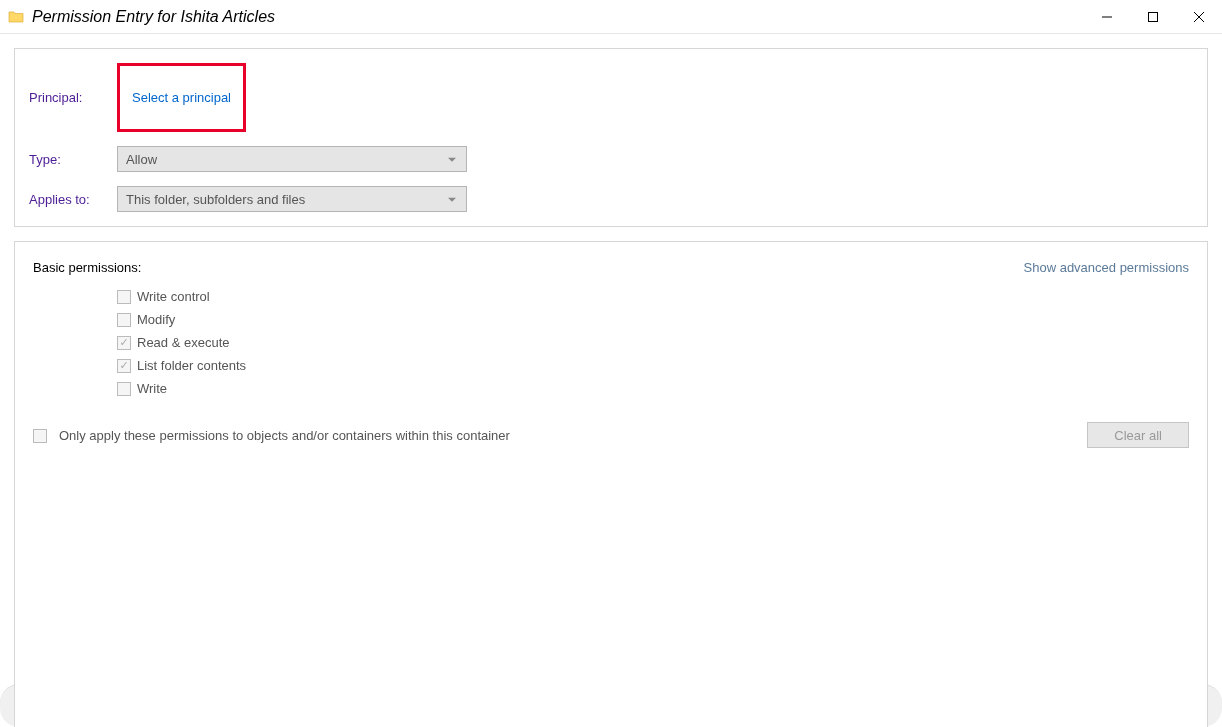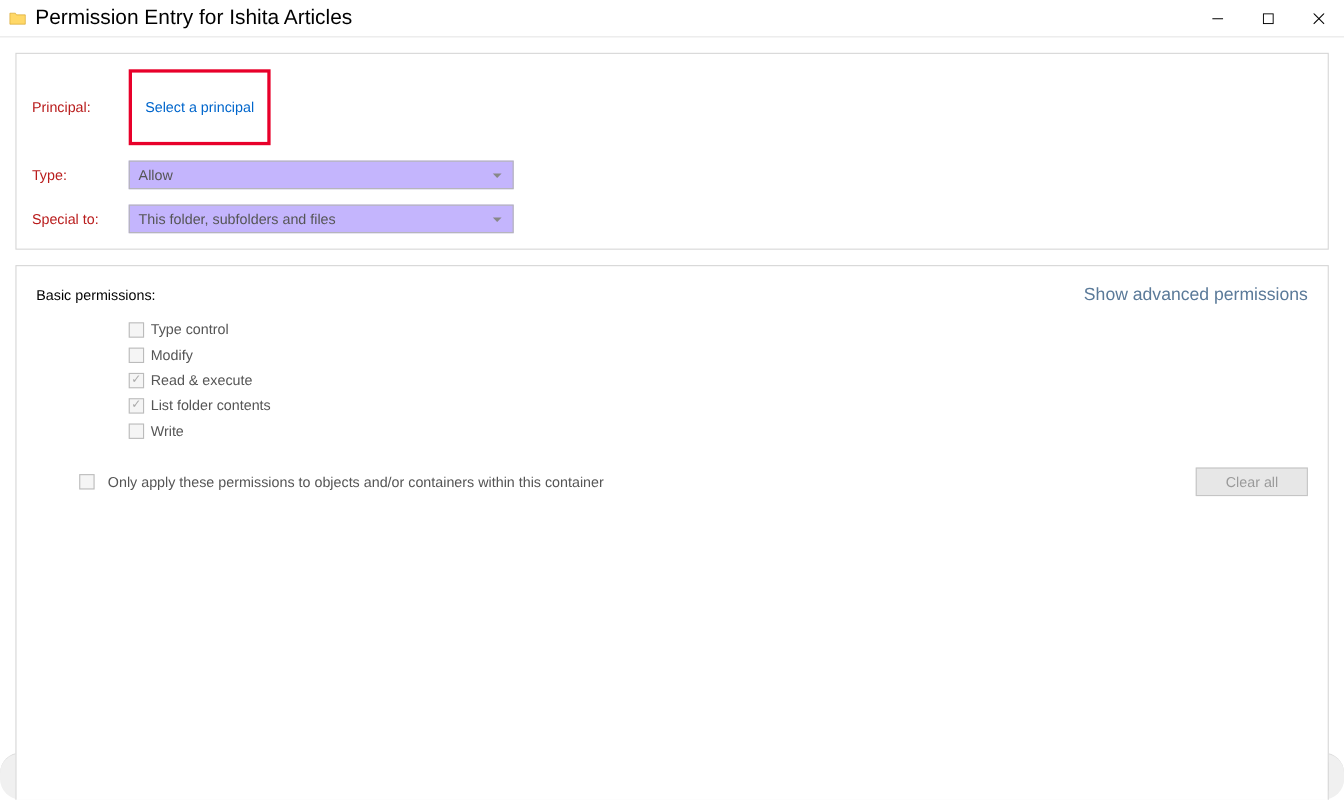--- a/index.html
+++ b/index.html
@@ -12,21 +12,21 @@
       padding-left: 8px;
       border-bottom: 1px solid #e5e5e5;
       background: #fff;
     }
     .title-bar-icon {
       width: 16px; height: 16px;
       margin-right: 8px;
       display: flex; align-items: center; justify-content: center;
     }
     .title-bar-icon svg { width: 16px; height: 16px; }
-    .title-text { font-size: 19px; color: #000; }
+    .title-text { font-size: 16px; color: #000; font-style: italic; }
     .window-controls { margin-left: auto; display: flex; height: 100%; }
     .win-ctrl {
       width: 46px; height: 100%;
       display: flex; align-items: center; justify-content: center;
       color: #000;
     }
     .win-ctrl svg { width: 10px; height: 10px; stroke: #000; stroke-width: 1; fill: none; }
 
     .content-area {
       padding: 14px;
@@ -35,37 +35,37 @@
 
     .group-box {
       border: 1px solid #d6d6d6;
       padding: 14px 14px;
       margin-bottom: 14px;
       background: #fff;
     }
 
     .form-row { display: flex; align-items: center; margin-bottom: 14px; }
     .form-row:last-child { margin-bottom: 0; }
-    .form-label { width: 88px; font-size: 13px; color: #b91c1c; }
+    .form-label { width: 88px; font-size: 13px; color: #4c1d95; }
 
     .principal-link {
       color: #0066cc;
       cursor: pointer;
       padding: 6px 10px;
       display: inline-block;
     }
     .highlight-box {
       border: 3px solid #e8002a;
       padding: 18px 2px;
     }
 
     .dropdown {
       width: 350px;
       height: 26px;
-      background: #c4b5fd;
+      background: #e5e5e5;
       border: 1px solid #b5b5b5;
       display: flex;
       align-items: center;
       padding: 0 8px;
       color: #555;
       position: relative;
     }
     .dropdown::after {
       content: '';
       position: absolute;
@@ -80,21 +80,21 @@
 
     .permissions-box {
       border: 1px solid #d6d6d6;
       padding: 18px 18px;
       background: #fff;
       height: 500px;
       position: relative;
     }
     .perm-header { display: flex; justify-content: space-between; align-items: baseline; margin-bottom: 14px; }
     .perm-title { font-size: 13px; color: #000; }
-    .adv-link { color: #5b7a99; font-size: 16px; cursor: pointer; }
+    .adv-link { color: #5b7a99; font-size: 13px; cursor: pointer; }
 
     .perm-list { margin-left: 84px; }
     .perm-item { display: flex; align-items: center; margin-bottom: 8px; }
     .checkbox {
       width: 14px; height: 14px;
       border: 1px solid #888;
       margin-right: 6px;
       display: flex; align-items: center; justify-content: center;
       background: #fff;
     }
@@ -106,21 +106,21 @@
       line-height: 1;
     }
     .perm-label { color: #555; font-size: 13px; }
 
     .apply-row {
       display: flex;
       justify-content: space-between;
       align-items: center;
       margin-top: 26px;
     }
-    .apply-check { display: flex; align-items: flex-start; margin-left: 39px; }
+    .apply-check { display: flex; align-items: flex-end; }
     .apply-label { color: #555; font-size: 13px; margin-left: 6px; }
 
     .btn {
       min-width: 84px;
       height: 26px;
       border: 1px solid #adadad;
       background: #e1e1e1;
       display: inline-flex;
       align-items: center;
       justify-content: center;
@@ -186,37 +186,37 @@
         <span class="principal-link">Select a principal</span>
       </span>
     </div>
     <div class="form-row">
       <span class="form-label">Type:</span>
       <div class="dropdown">
         <span>Allow</span>
       </div>
     </div>
     <div class="form-row">
-      <span class="form-label">Special to:</span>
+      <span class="form-label">Applies to:</span>
       <div class="dropdown">
         <span>This folder, subfolders and files</span>
       </div>
     </div>
   </div>
 
   <div class="permissions-box">
     <div class="perm-header">
       <span class="perm-title">Basic permissions:</span>
       <span class="adv-link">Show advanced permissions</span>
     </div>
 
     <div class="perm-list">
       <div class="perm-item">
         <span class="checkbox disabled"></span>
-        <span class="perm-label">Type control</span>
+        <span class="perm-label">Write control</span>
       </div>
       <div class="perm-item">
         <span class="checkbox disabled"></span>
         <span class="perm-label">Modify</span>
       </div>
       <div class="perm-item">
         <span class="checkbox disabled checked"></span>
         <span class="perm-label">Read &amp; execute</span>
       </div>
       <div class="perm-item">

